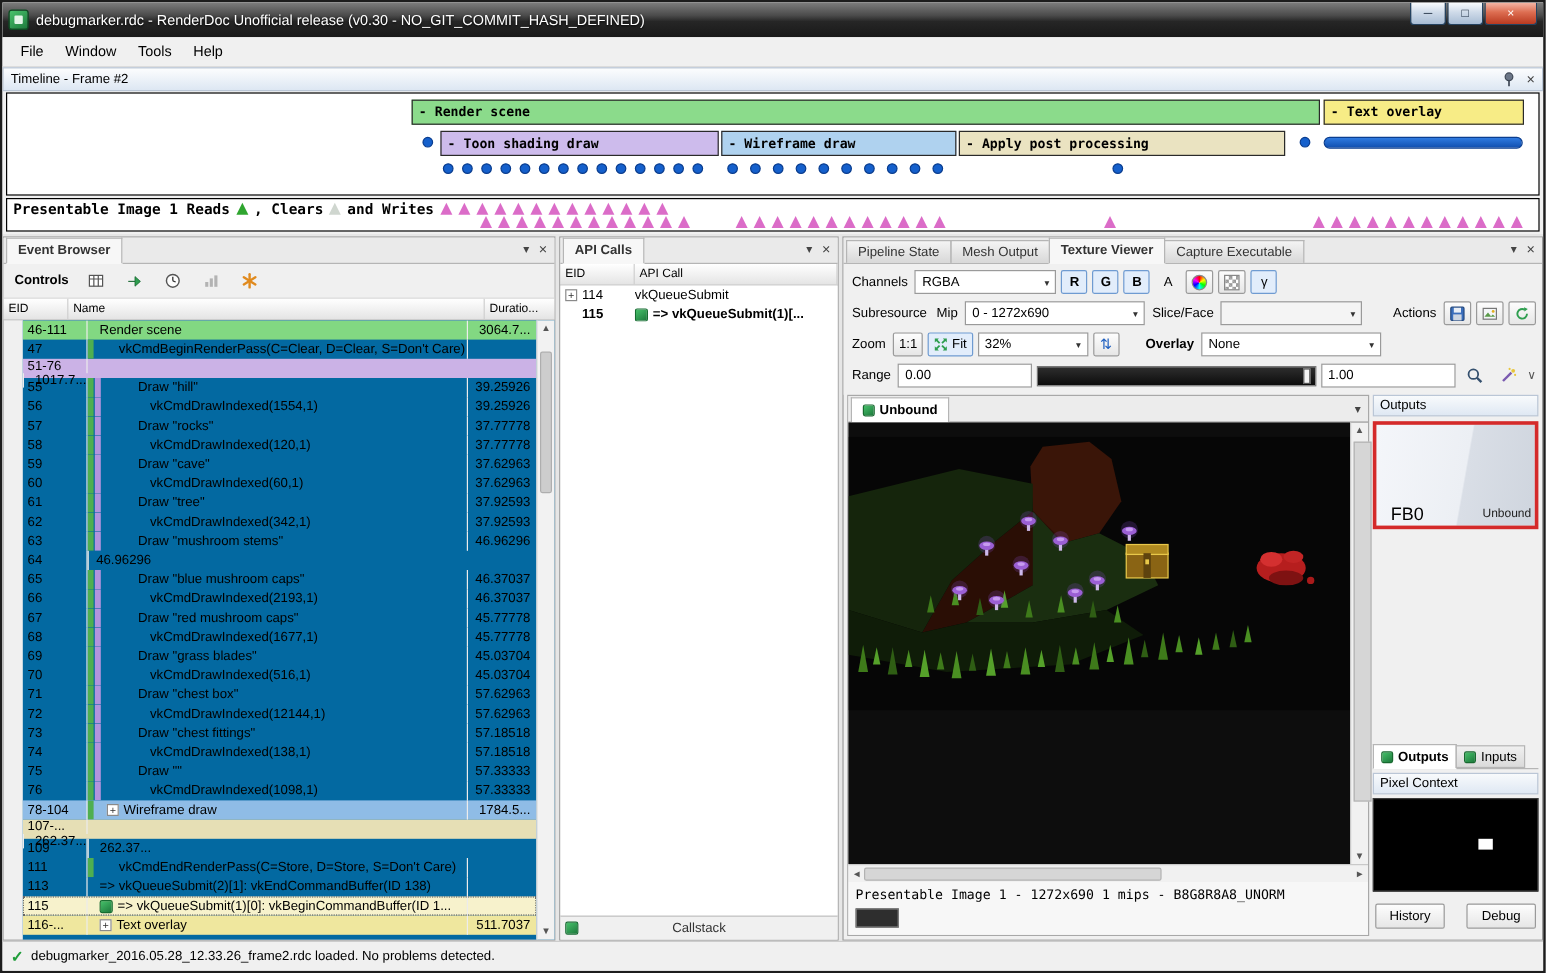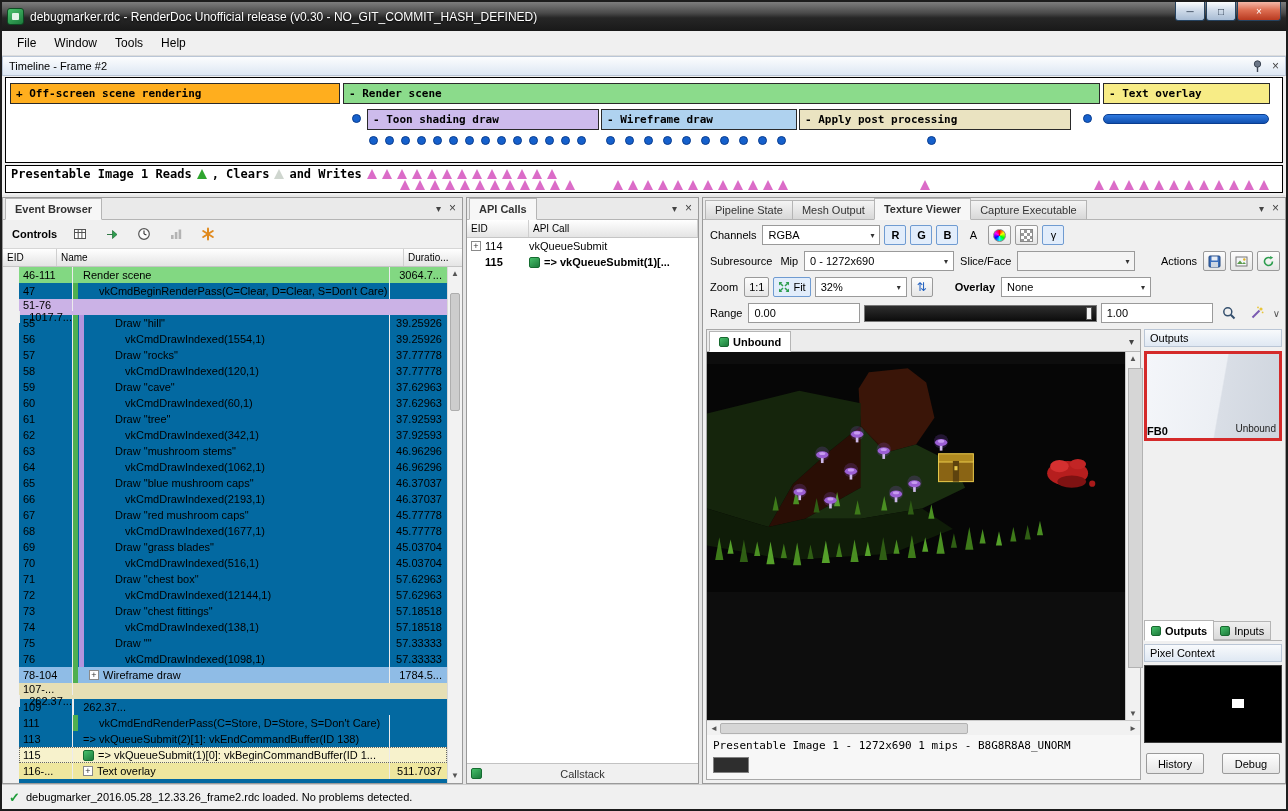--- a/index.html
+++ b/index.html
@@ -126,21 +126,21 @@
               font-family:"DejaVu Sans Mono",monospace;font-size:11px;white-space:nowrap;overflow:hidden;}
   .swatch-row{height:24px;flex:none;background:#f7f7f7;padding:2px 6px;}
   .swatch{width:36px;height:16px;background:#2e2e2e;border:1px solid #808080;}
 
   
   .tv-right{width:138px;flex:none;display:flex;flex-direction:column;min-height:0;}
   .mini-caption{height:18px;flex:none;background:linear-gradient(#f8fafc,#dfe8f3);border:1px solid #bac6d6;
                 display:flex;align-items:center;padding:0 5px;font-size:11px;}
   .fb-thumb{margin-top:4px;height:90px;flex:none;border:3px solid #d42a2a;position:relative;
             background:linear-gradient(100deg,#f4f6fa 0%,#eceff4 55%,#d9dee6 56%,#cfd5de 100%);}
-  .fb-label{position:absolute;left:0;bottom:1px;font-size:11px;font-weight:bold;}
+  .fb-label{position:absolute;left:12px;bottom:1px;font-size:15px;font-weight:normal;}
   .fb-status{position:absolute;right:3px;bottom:4px;font-size:10px;color:#222;}
   .io-tabs{display:flex;margin-top:auto;height:21px;flex:none;align-items:flex-end;border-bottom:1px solid #b5b5b5;}
   .io-tab{display:flex;align-items:center;gap:4px;padding:0 6px;height:19px;border:1px solid #b5b5b5;margin-right:-1px;
           background:linear-gradient(#f0f0f0,#dadada);font-size:11px;white-space:nowrap;}
   .io-tab.active{background:#fff;height:21px;margin-bottom:-1px;border-bottom:1px solid #fff;font-weight:bold;}
   .mini-logo{width:10px;height:10px;flex:none;background:linear-gradient(145deg,#46c06a,#1d7a3c);border:1px solid #17692f;border-radius:2px;}
   .pc-box{height:78px;flex:none;background:#000;position:relative;margin-top:3px;border:1px solid #3c3c3c;}
   .pc-rect{position:absolute;left:64%;top:44%;width:12px;height:9px;background:#fff;}
   .pc-buttons{display:flex;justify-content:space-between;margin:10px 2px 6px;}
   .pc-btn{width:58px;height:21px;}
@@ -176,21 +176,20 @@
     <span>Timeline - Frame #2</span>
     <span class="caption-icons">
       <svg class="icon" width="11" height="12" viewBox="0 0 11 12">
         <circle cx="5.5" cy="4" r="3.2" fill="#6b7687" stroke="#3d4654"></circle>
           <line x1="5.5" y1="7" x2="5.5" y2="12" stroke="#3d4654" stroke-width="1.4"></line>
       </svg>
       <span style="font-size:12px;">×</span>
     </span>
   </div>
   <div class="tl-canvas">
-      <div class="tl-bar" style="left: 4px; width: 330px; top: 5px; background: rgb(255, 174, 30);">+ Off-screen scene rendering</div>
       <div class="tl-bar" style="left: 337px; width: 757px; top: 5px; background: rgb(139, 219, 139);">- Render scene</div>
       <div class="tl-bar" style="left: 1097px; width: 167px; top: 5px; background: rgb(247, 236, 134);">- Text overlay</div>
       <div class="tl-bar" style="left: 361px; width: 232px; top: 31px; background: rgb(205, 187, 236);">- Toon shading draw</div>
       <div class="tl-bar" style="left: 595px; width: 196px; top: 31px; background: rgb(175, 210, 239);">- Wireframe draw</div>
       <div class="tl-bar" style="left: 793px; width: 272px; top: 31px; background: rgb(234, 227, 193);">- Apply post processing</div>
       <div class="tl-dot" style="left: 346px; top: 36px;"></div>
       <div class="tl-dot" style="left: 1077px; top: 36px;"></div>
       <div class="tl-bluebar" style="left: 1097px; width: 166px; top: 36px;"></div>
       <div class="tl-dot" style="left: 363px; top: 58px;"></div>
       <div class="tl-dot" style="left: 379px; top: 58px;"></div>
@@ -449,26 +448,20 @@
             <div class="c-name">
               <span class="bar" style="background: rgb(79, 175, 80);"></span>
               <span class="bar" style="background: rgb(179, 148, 221);"></span>
               <span class="ind" style="width: 30px;"></span>
               <span>Draw "mushroom stems"</span>
             </div>
             <div class="c-dur">46.96296</div>
           </div>
           <div class="row">
             <div class="c-eid">64</div>
-            <div class="c-name">
-              <span class="bar" style="background: rgb(79, 175, 80);"></span>
-              <span class="bar" style="background: rgb(179, 148, 221);"></span>
-              <span class="ind" style="width: 40px;"></span>
-              <span>vkCmdDrawIndexed(1062,1)</span>
-            </div>
             <div class="c-dur">46.96296</div>
           </div>
           <div class="row">
             <div class="c-eid">65</div>
             <div class="c-name">
               <span class="bar" style="background: rgb(79, 175, 80);"></span>
               <span class="bar" style="background: rgb(179, 148, 221);"></span>
               <span class="ind" style="width: 30px;"></span>
               <span>Draw "blue mushroom caps"</span>
             </div>

